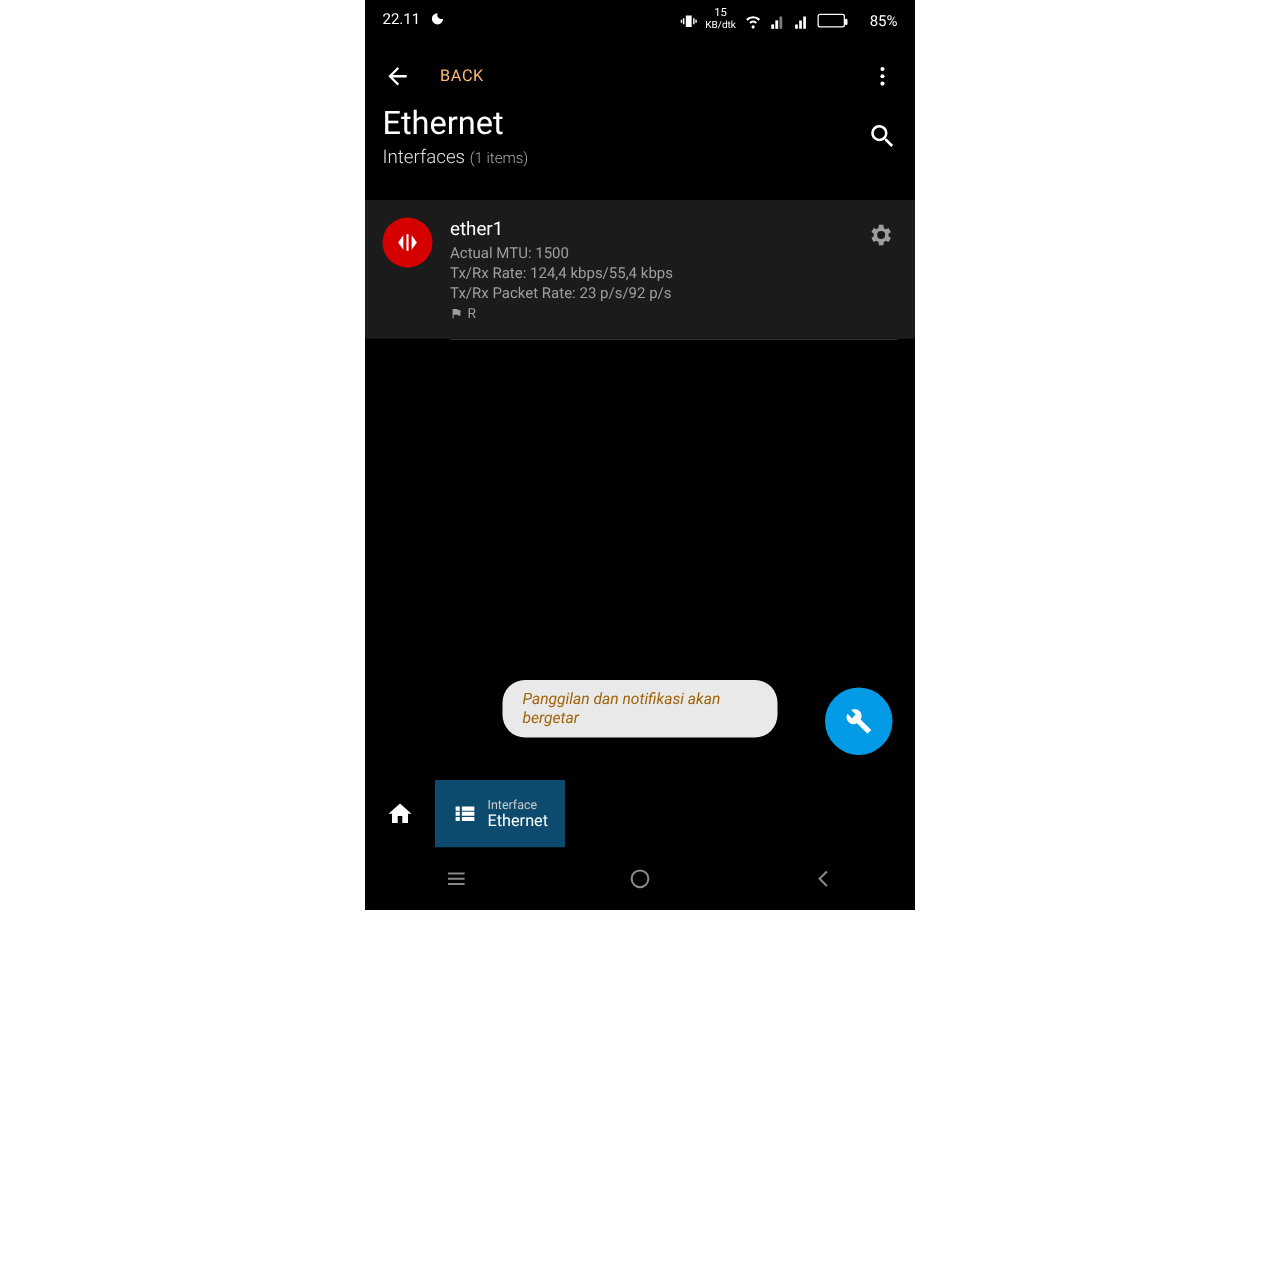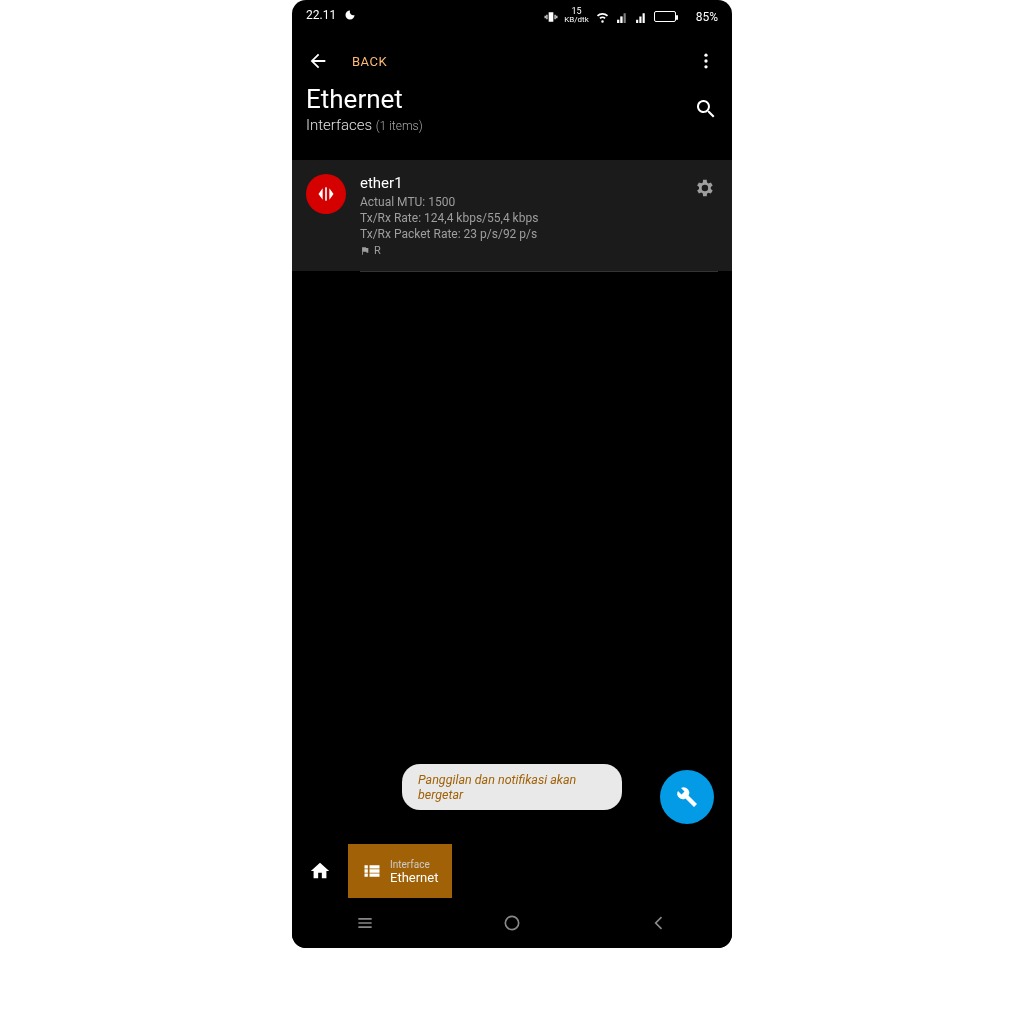--- a/index.html
+++ b/index.html
@@ -6,25 +6,24 @@
   body {
     width: 1024px;
     height: 1024px;
     background: #fff;
     font-family: Roboto, -apple-system, Arial, sans-serif;
     display: flex;
     justify-content: center;
   }
   .phone {
     width: 440px;
-    height: 948px;
+    height: 728px;
     background: #000;
     position: relative;
     overflow: hidden;
-    border-radius: 14px;
   }
   
   .statusbar {
     height: 30px;
     display: flex;
     align-items: center;
     justify-content: space-between;
     padding: 0 14px;
     color: #fff;
     font-size: 12px;
@@ -116,21 +115,21 @@
     background:#000;
     display:flex;
     align-items:stretch;
   }
   .tab {
     display:flex; align-items:center; gap:8px;
     padding:0 14px;
     color:#fff;
   }
   .tab.home { width:56px; justify-content:center;}
-  .tab.active { background:#a16207;}
+  .tab.active { background:#0c4a6e;}
   .tab .tab-texts { display:flex; flex-direction:column; line-height:13px;}
   .tab .tab-top { font-size:10px; color:#ccc;}
   .tab .tab-bottom { font-size:13px; color:#fff;}
   
   .sysnav {
     position:absolute;
     left:0; right:0; bottom:0;
     height:50px;
     background:#000;
     display:flex;

